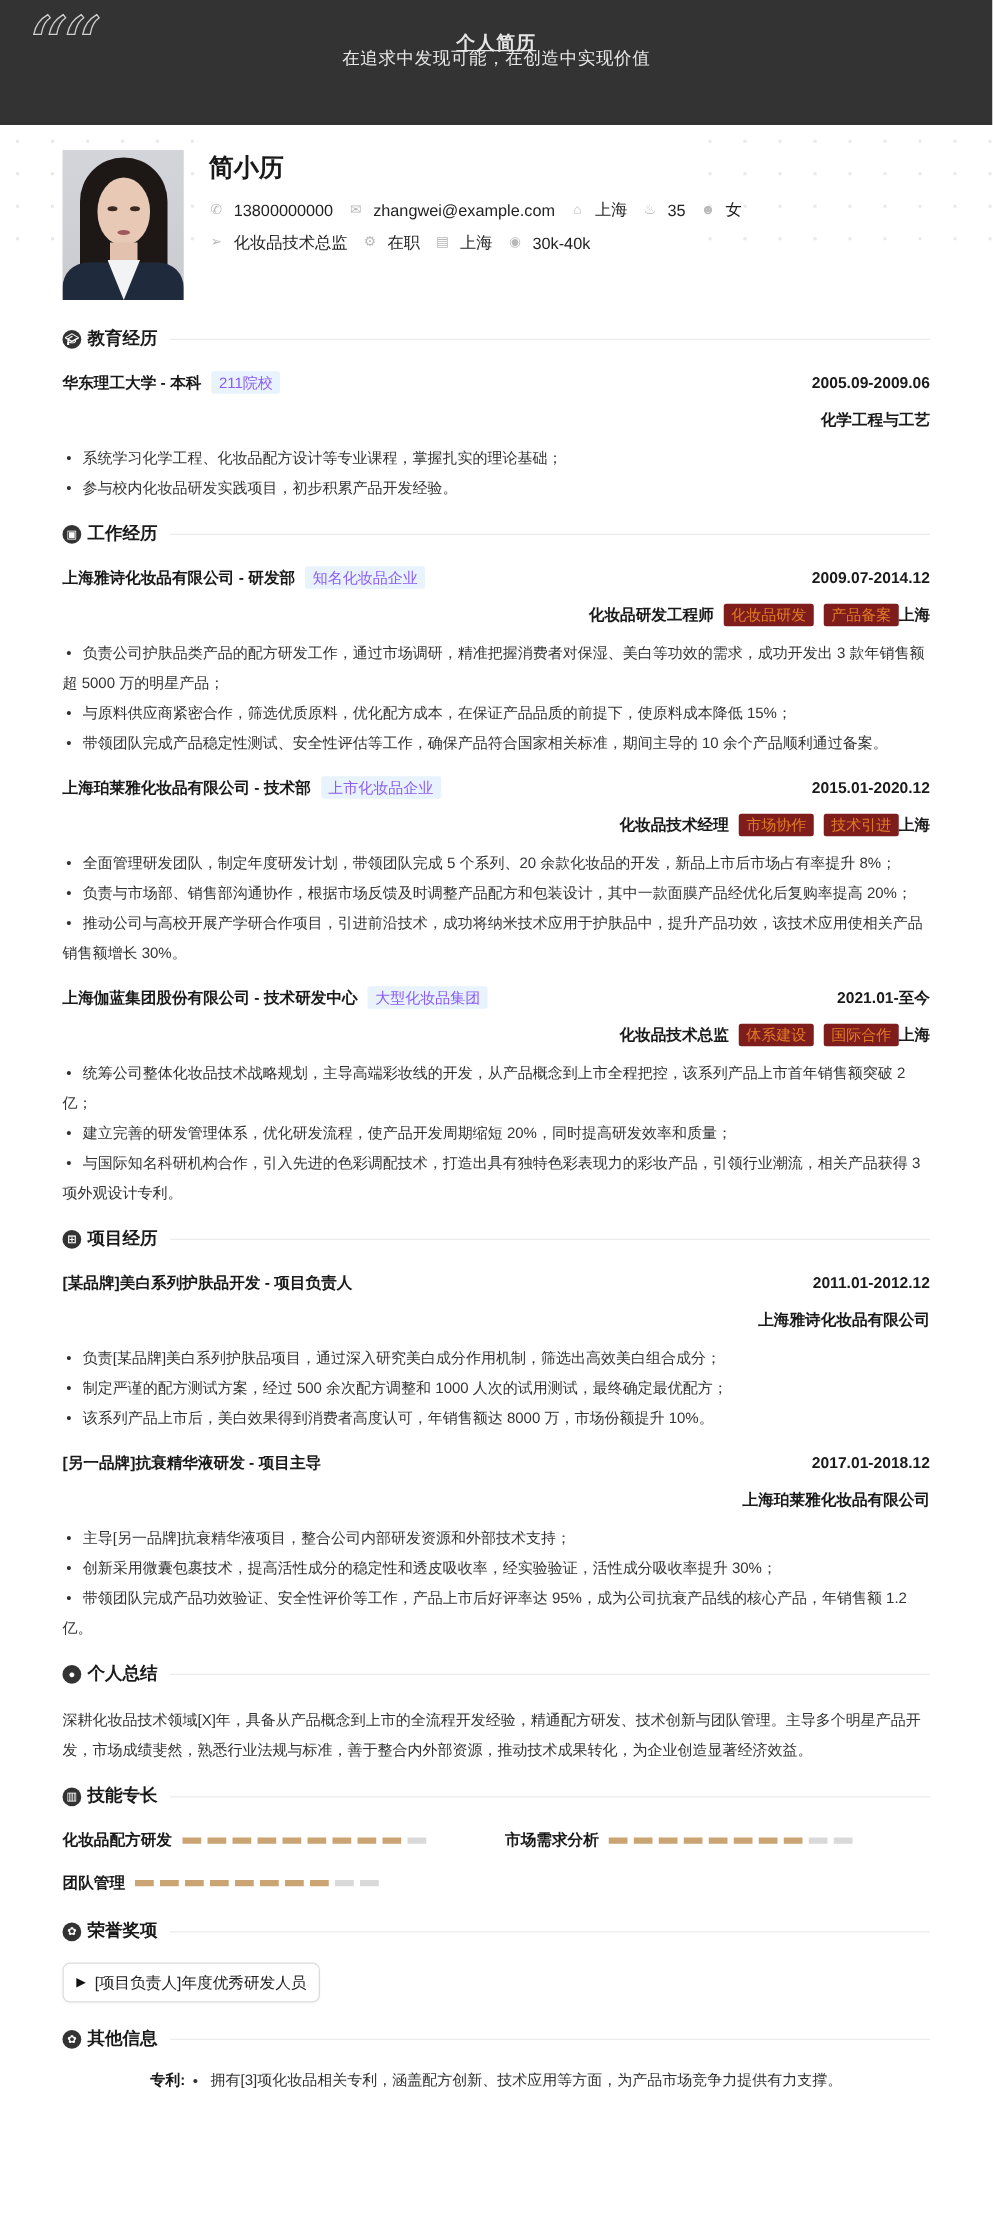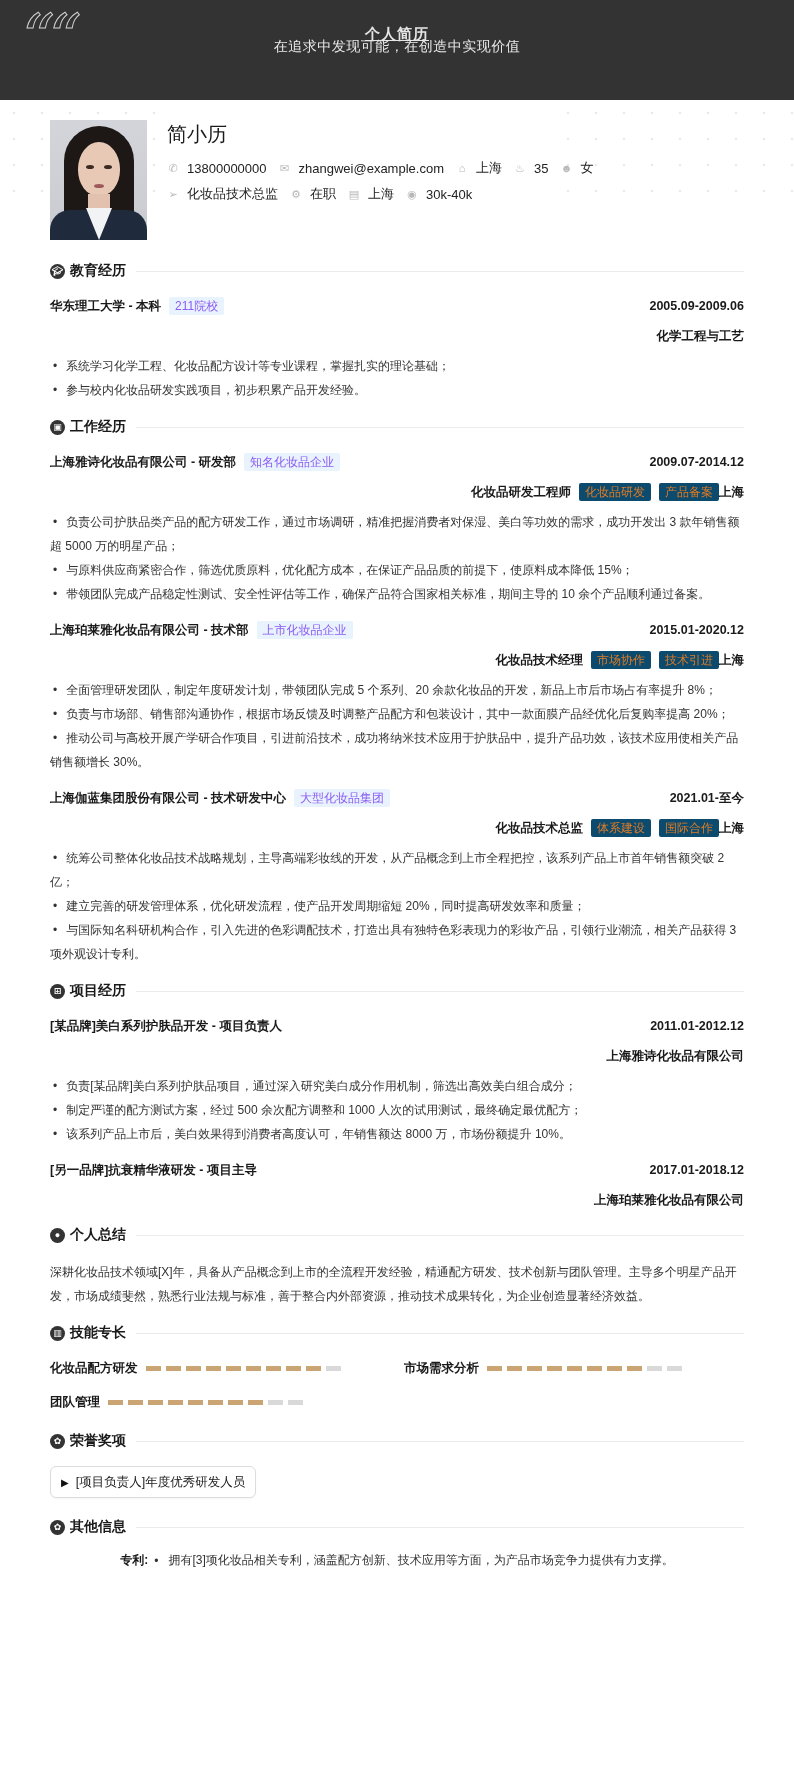--- a/index.html
+++ b/index.html
@@ -23,39 +23,39 @@
   .photo .hair { position: absolute; left: 14px; top: 6px; width: 70px; height: 114px; background: #1d1716; border-radius: 35px 35px 6px 6px; }
   .photo .face { position: absolute; left: 28px; top: 22px; width: 42px; height: 54px; background: #e8c9b6; border-radius: 50% 50% 48% 48%; }
   .photo .eye1, .photo .eye2 { position: absolute; top: 45px; width: 8px; height: 4px; background: #3b2a22; border-radius: 50%; }
   .photo .eye1 { left: 36px; } .photo .eye2 { left: 54px; }
   .photo .lips { position: absolute; left: 44px; top: 64px; width: 10px; height: 4px; background: #a0595a; border-radius: 50%; }
   .photo .neck { position: absolute; left: 38px; top: 74px; width: 22px; height: 18px; background: #e2c2ae; }
   .photo .suit { position: absolute; left: 0; top: 90px; width: 97px; height: 40px; background: #1f2a3c; border-radius: 20px 20px 0 0; }
   .photo .shirt { position: absolute; left: 36px; top: 88px; width: 26px; height: 32px; background: #f2f3f5; clip-path: polygon(0 0, 100% 0, 50% 100%); }
 
   .info { margin-left: 20px; }
-  .name { font-size: 20px; font-weight: normal; color: #1a1a1a; margin-top: 1px; height: 30px; }
+  .name { font-size: 20px; font-weight: bold; color: #1a1a1a; margin-top: 1px; height: 30px; }
   .meta-row { display: flex; align-items: center; margin-top: 9px; font-size: 13px; color: #222; height: 16px; }
   .meta-row.r2 { margin-top: 10px; }
   .meta-item { display: flex; align-items: center; margin-right: 12px; }
   .meta-item .ic { width: 12px; height: 12px; margin-right: 8px; color: #b8b8b8; font-size: 11px; line-height: 12px; text-align: center; }
 
   .section { margin-top: 0; }
   .sec-head { display: flex; align-items: center; height: 22px; margin-bottom: 14px; }
   .sec-icon { width: 15px; height: 15px; border-radius: 50%; background: #333; color: #fff; font-size: 9px; line-height: 15px; text-align: center; margin-right: 5px; font-weight: bold; }
   .sec-title { font-size: 14px; font-weight: bold; color: #1a1a1a; white-space: nowrap; }
   .sec-line { flex: 1; height: 1px; background: #ececec; margin-left: 10px; }
 
   .entry { margin-bottom: 14px; }
   .row { display: flex; align-items: center; justify-content: space-between; height: 20px; }
   .row .left { display: flex; align-items: center; }
   .strong { font-weight: bold; font-size: 12.5px; color: #1a1a1a; }
   .tag { font-size: 12px; padding: 1px 6px; margin-left: 8px; border-radius: 2px; line-height: 16px; }
   .tag.blue { background: #e9f3fd; color: #8b5cf6; }
-  .tag.orange { background: #0c4a6e; color: #e07b24; }
+  .tag.orange { background: #7f1d1d; color: #e07b24; }
   .date { font-weight: bold; font-size: 12.5px; color: #1a1a1a; }
   .sub { margin-top: 10px; justify-content: flex-end; }
   ul.bullets { list-style: none; margin-top: 8px; }
   ul.bullets li { position: relative; padding-left: 16px; font-size: 12px; line-height: 24px; color: #333; }
   ul.bullets li::before { content: "•"; position: absolute; left: 3px; top: 0; color: #333; }
   ul.bullets.wrap li { padding-left: 0; text-indent: 0; }
   ul.bullets.wrap li::before { position: static; margin-right: 9px; margin-left: 3px; }
 
   .summary { font-size: 12px; line-height: 24px; color: #333; margin-bottom: 14px; }
 
@@ -266,20 +266,25 @@
     </div>
 
     <div class="entry">
       <div class="row">
         <span class="strong">[另一品牌]抗衰精华液研发 - 项目主导</span>
         <span class="date">2017.01-2018.12</span>
       </div>
       <div class="row sub">
         <span class="strong">上海珀莱雅化妆品有限公司</span>
       </div>
+      <ul class="bullets wrap">
+        <li>主导[另一品牌]抗衰精华液项目，整合公司内部研发资源和外部技术支持；</li>
+        <li>创新采用微囊包裹技术，提高活性成分的稳定性和透皮吸收率，经实验验证，活性成分吸收率提升 30%；</li>
+        <li>带领团队完成产品功效验证、安全性评价等工作，产品上市后好评率达 95%，成为公司抗衰产品线的核心产品，年销售额 1.2 亿。</li>
+      </ul>
     </div>
   </div>
 
   <div class="section" style="margin-top:10px;">
     <div class="sec-head">
       <span class="sec-icon">●</span>
       <span class="sec-title">个人总结</span>
       <span class="sec-line"></span>
     </div>
     <div class="summary">深耕化妆品技术领域[X]年，具备从产品概念到上市的全流程开发经验，精通配方研发、技术创新与团队管理。主导多个明星产品开发，市场成绩斐然，熟悉行业法规与标准，善于整合内外部资源，推动技术成果转化，为企业创造显著经济效益。</div>

